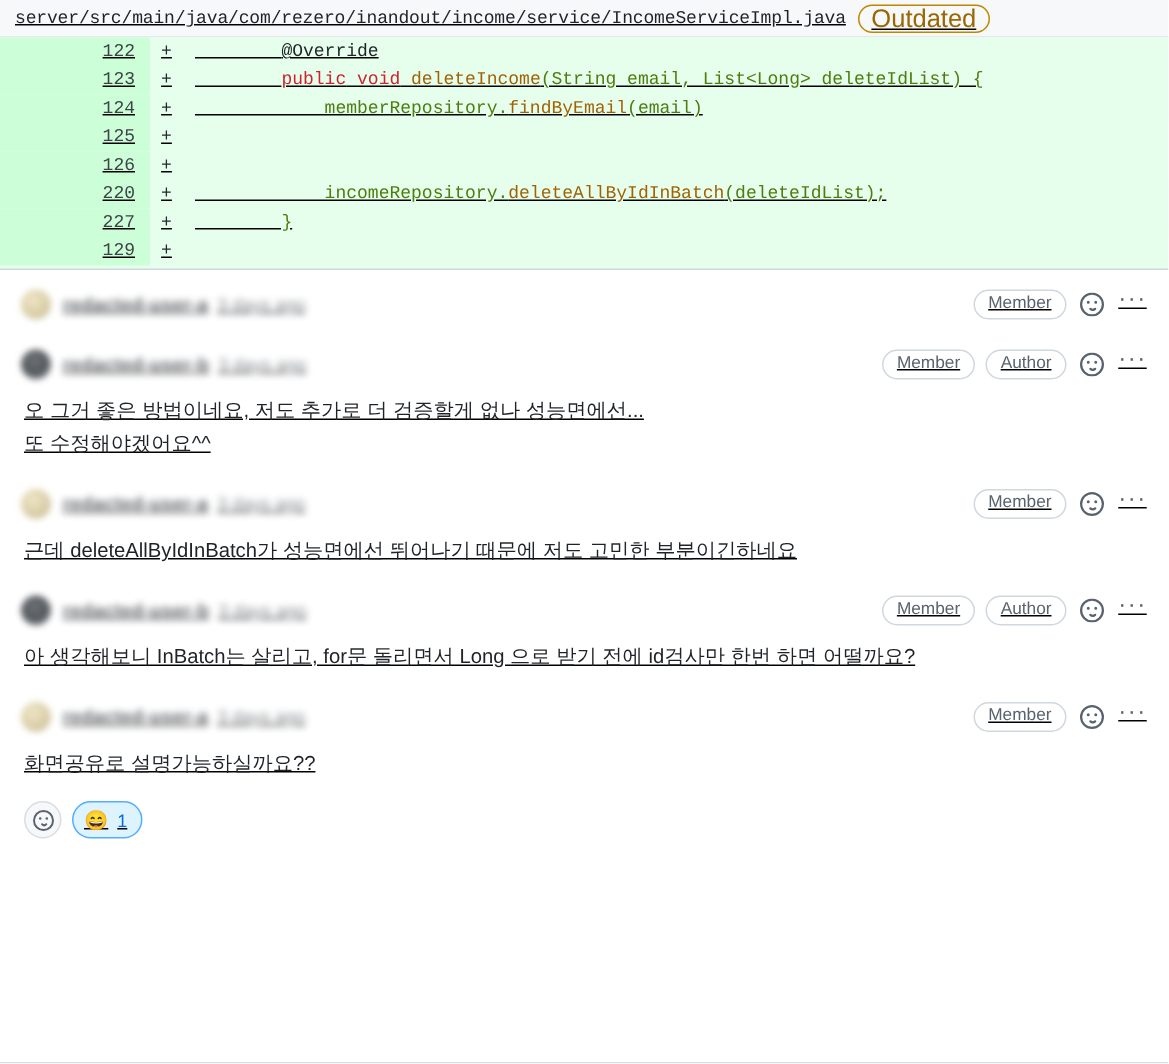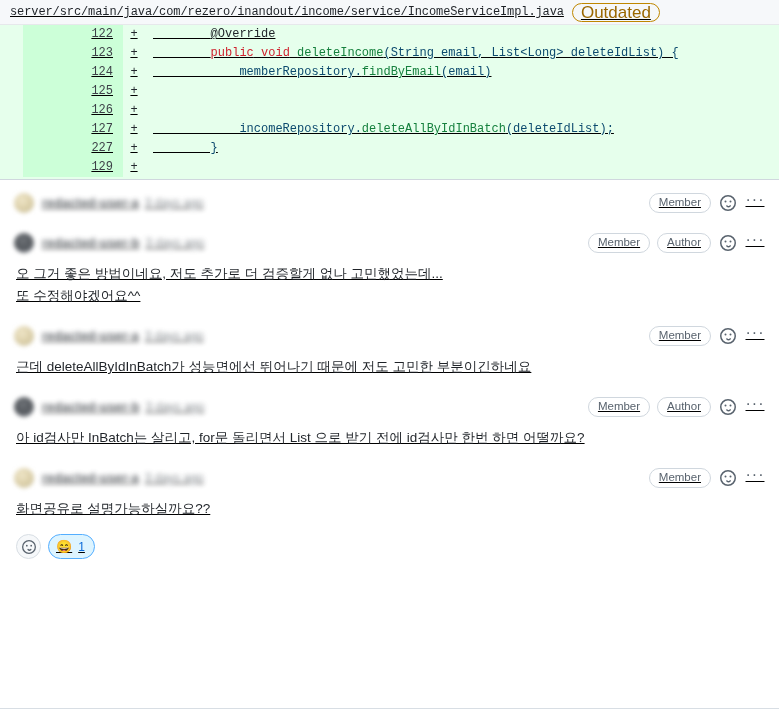--- a/index.html
+++ b/index.html
@@ -60,41 +60,40 @@
     white-space: pre;
   }
   .ln {
     width: 100px;
     min-width: 100px;
     text-align: right;
     padding-right: 10px;
     background: #ccffd8;
     color: #3d4148;
     user-select: none;
-    margin-left: 23px;
   }
   .marker {
     width: 22px;
     min-width: 22px;
     text-align: center;
     color: #24292f;
     background: #e6ffec;
     user-select: none;
   }
   .code {
     flex: 1;
     color: #1f2328;
     background: #e6ffec;
     padding-left: 8px;
   }
   .k  { color: #cf222e; }   
-  .fn { color: #15803d; text-align: right; }   
+  .fn { color: #a16207; text-align: right; }   
   .an { color: #1f2328; }   
   .st { color: #0a3069; }   
-  .pl { color: #0c4a6e; }   
+  .pl { color: #4d7c0f; }   
 
   
   .comments { padding: 0; }
   .comment {
     padding: 12px 14px 6px 14px;
   }
   .c-head {
     display: flex;
     align-items: center;
     height: 22px;
@@ -224,21 +223,21 @@
     <span class="file-path">server/src/main/java/com/rezero/inandout/income/service/IncomeServiceImpl.java</span>
     <span class="badge-outdated">Outdated</span>
   </div>
 
   <div class="diff" id="diff-container">
       <div class="diff-row"><span class="ln">122</span><span class="marker">+</span><span class="code"><span class="pl">        </span><span class="an">@Override</span></span></div>
       <div class="diff-row"><span class="ln">123</span><span class="marker">+</span><span class="code"><span class="pl">        </span><span class="k">public</span><span class="pl"> </span><span class="k">void</span><span class="pl"> </span><span class="fn">deleteIncome</span><span class="pl">(String email, List&lt;Long&gt; deleteIdList) {</span></span></div>
       <div class="diff-row"><span class="ln">124</span><span class="marker">+</span><span class="code"><span class="pl">            memberRepository.</span><span class="fn">findByEmail</span><span class="pl">(email)</span></span></div>
       <div class="diff-row"><span class="ln">125</span><span class="marker">+</span></div>
       <div class="diff-row"><span class="ln">126</span><span class="marker">+</span><span class="code"><span class="pl"></span></span></div>
-      <div class="diff-row"><span class="ln">127</span><span class="marker">+</span><span class="code"><span class="pl">            incomeRepository.</span><span class="fn">deleteAllByIdInBatch</span><span class="pl">(deleteIdList);</span></span></div>
+      <div class="diff-row"><span class="ln">220</span><span class="marker">+</span><span class="code"><span class="pl">            incomeRepository.</span><span class="fn">deleteAllByIdInBatch</span><span class="pl">(deleteIdList);</span></span></div>
       <div class="diff-row"><span class="ln">227</span><span class="marker">+</span><span class="code"><span class="pl">        }</span></span></div>
       <div class="diff-row"><span class="ln">129</span><span class="marker">+</span><span class="code"><span class="pl"></span></span></div>
     </div>
 
   <div class="comments" id="comment-container">
       <div class="comment">
         <div class="c-head">
           <span class="avatar light"></span>
           <span class="author-line">
             <span class="author-name">redacted-user-a</span>
@@ -266,21 +265,21 @@
             <span class="role-badge">Member</span>
             <span class="role-badge">Author</span>
             <span class="icon-btn">
               <svg width="16" height="16" viewBox="0 0 16 16" fill="currentColor" aria-hidden="true">
                 <path d="M8 0a8 8 0 100 16A8 8 0 008 0zM1.5 8a6.5 6.5 0 1113 0 6.5 6.5 0 01-13 0zm4.879 2.377a.75.75 0 011.06 0 1.5 1.5 0 002.122 0 .75.75 0 111.06 1.06 3 3 0 01-4.242 0 .75.75 0 010-1.06zM6.5 6.5a1 1 0 11-2 0 1 1 0 012 0zm5 0a1 1 0 11-2 0 1 1 0 012 0z"></path>
               </svg>
             </span>
             <span class="icon-btn kebab">···</span>
           </span>
         </div>
-        <div class="c-body">오 그거 좋은 방법이네요, 저도 추가로 더 검증할게 없나 고민했었는데...
+        <div class="c-body">오 그거 좋은 방법이네요, 저도 추가로 더 검증할게 없나 성능면에선...
 또 수정해야겠어요^^</div>
       </div>
       <div class="comment">
         <div class="c-head">
           <span class="avatar light"></span>
           <span class="author-line">
             <span class="author-name">redacted-user-a</span>
             <span class="meta-time">3 days ago</span>
           </span>
           <span class="c-head-right">
@@ -306,21 +305,21 @@
             <span class="role-badge">Member</span>
             <span class="role-badge">Author</span>
             <span class="icon-btn">
               <svg width="16" height="16" viewBox="0 0 16 16" fill="currentColor" aria-hidden="true">
                 <path d="M8 0a8 8 0 100 16A8 8 0 008 0zM1.5 8a6.5 6.5 0 1113 0 6.5 6.5 0 01-13 0zm4.879 2.377a.75.75 0 011.06 0 1.5 1.5 0 002.122 0 .75.75 0 111.06 1.06 3 3 0 01-4.242 0 .75.75 0 010-1.06zM6.5 6.5a1 1 0 11-2 0 1 1 0 012 0zm5 0a1 1 0 11-2 0 1 1 0 012 0z"></path>
               </svg>
             </span>
             <span class="icon-btn kebab">···</span>
           </span>
         </div>
-        <div class="c-body">아 id검사만 InBatch는 살리고, for문 돌리면서 List 으로 받기 전에 id검사만 한번 하면 어떨까요?</div>
+        <div class="c-body">아 생각해보니 InBatch는 살리고, for문 돌리면서 Long 으로 받기 전에 id검사만 한번 하면 어떨까요?</div>
       </div>
       <div class="comment">
         <div class="c-head">
           <span class="avatar light"></span>
           <span class="author-line">
             <span class="author-name">redacted-user-a</span>
             <span class="meta-time">3 days ago</span>
           </span>
           <span class="c-head-right">
             <span class="role-badge">Member</span>

